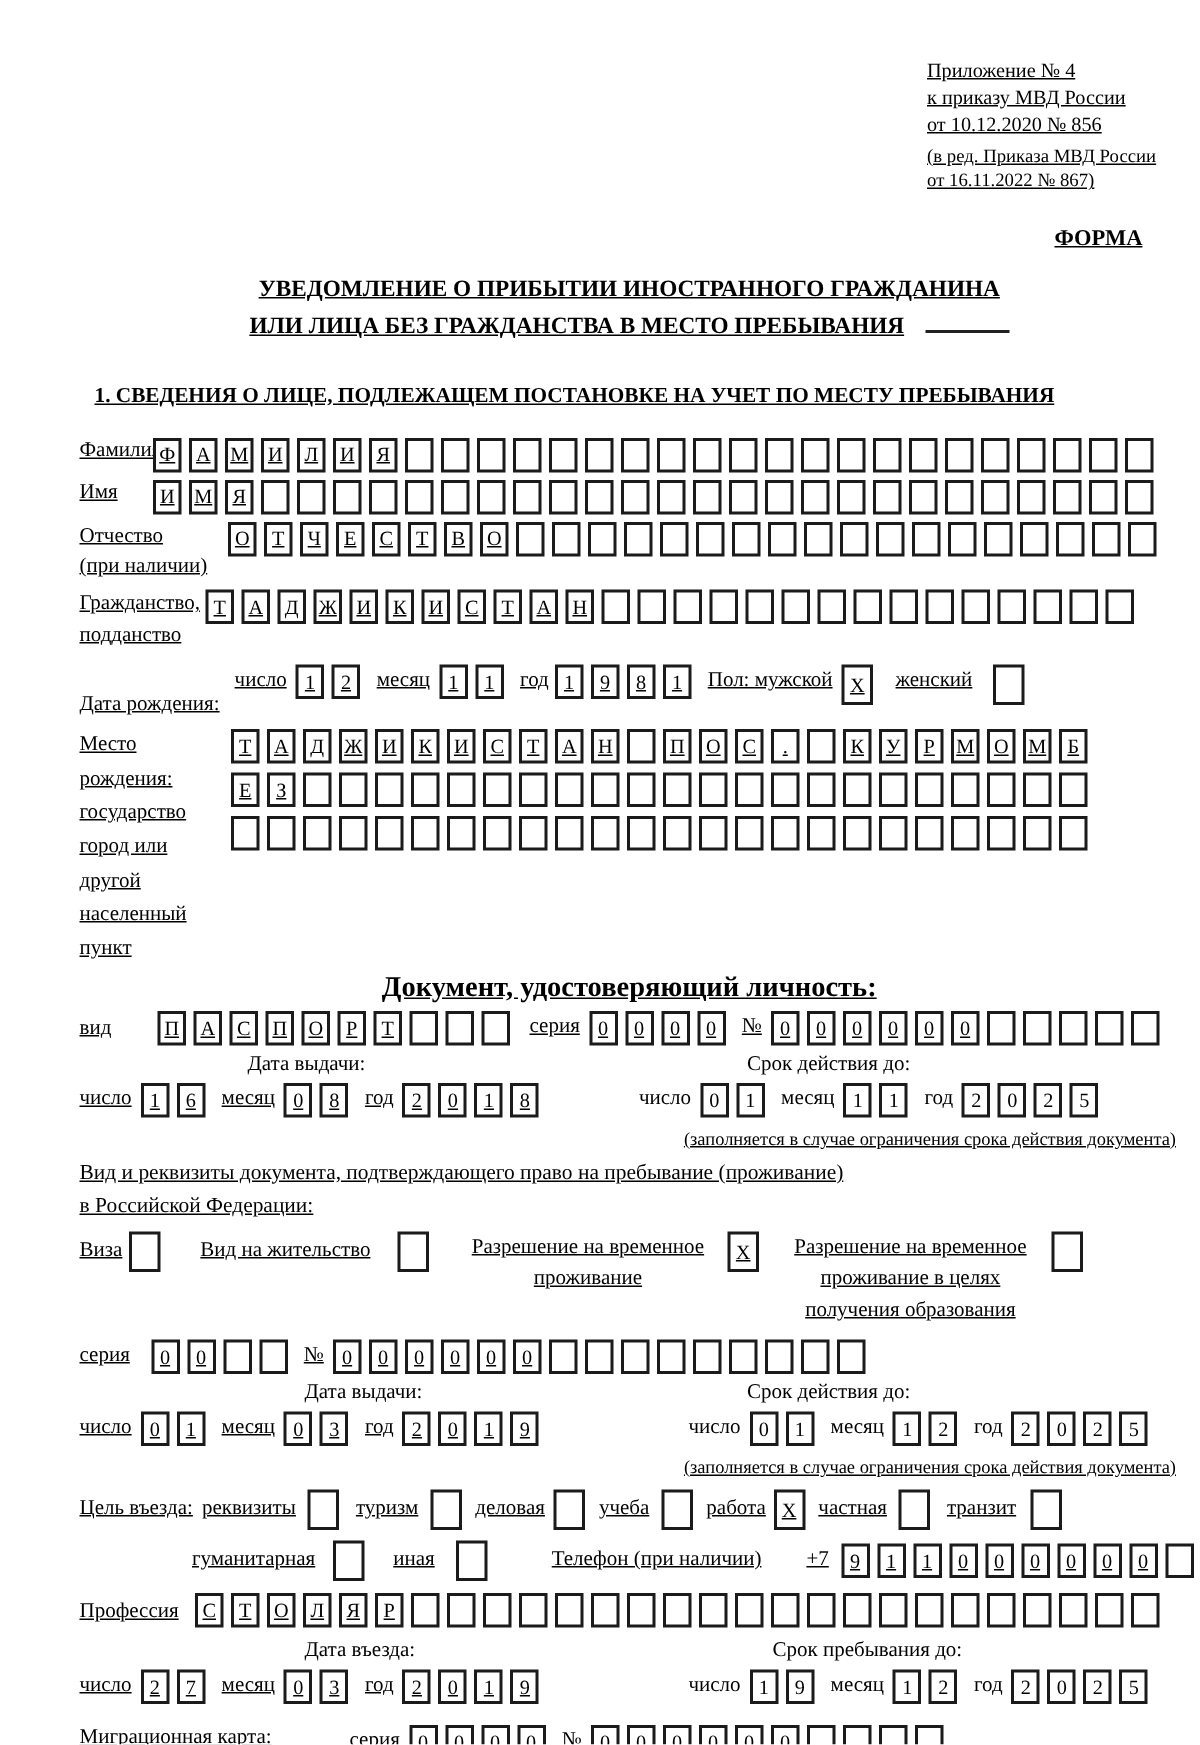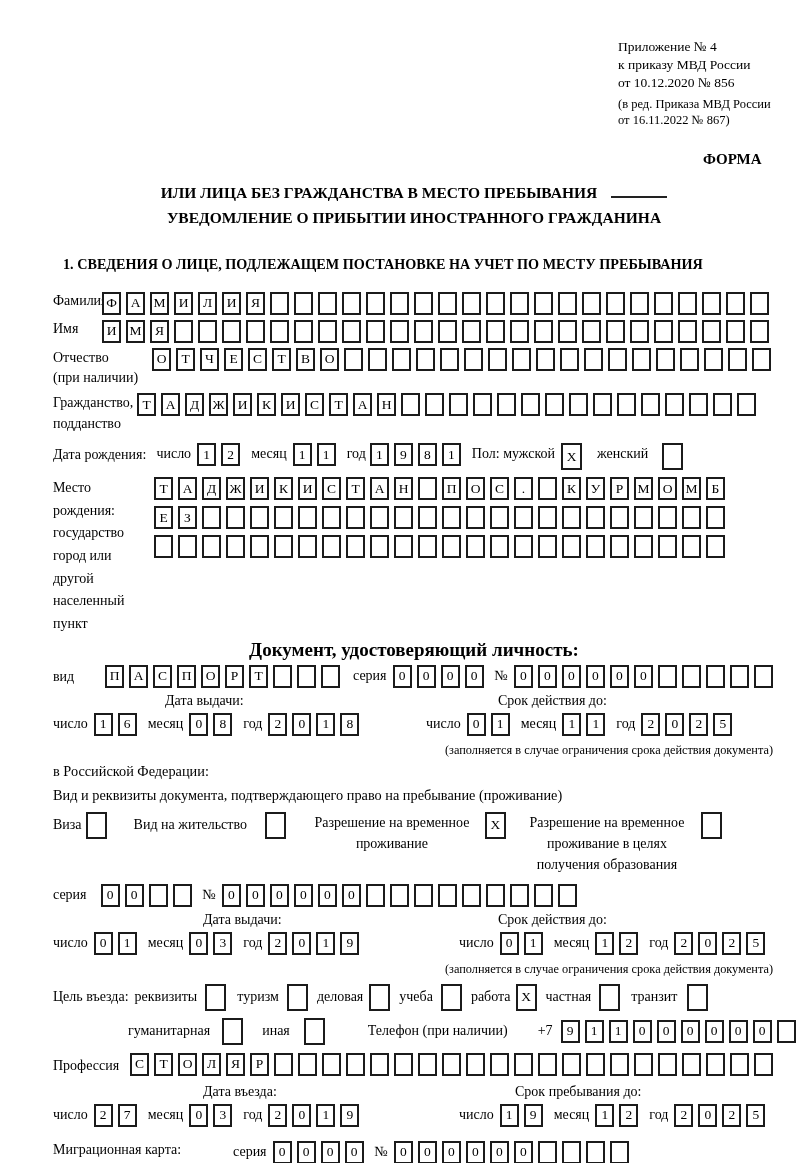--- a/index.html
+++ b/index.html
@@ -1,20 +1,21 @@
 <!DOCTYPE html>
 <html><head>
 <meta charset="utf-8">
 <style>
   html,body{margin:0;padding:0;background:#fff;}
   .page{
     width:800px;height:1163px;box-sizing:border-box;
     background:#fff;color:#000;position:relative;overflow:hidden;
     font-family:"Liberation Serif","DejaVu Serif",serif;
-    padding:38px 25px 0 53px;
+    padding:38px 14px 0 53px;
+    text-decoration:underline;
   }
   .hdr{margin-left:565px;font-size:13.5px;line-height:1.33;}
   .hdr .rev{font-size:12.5px;margin-top:4px;line-height:1.33;}
   .forma{font-weight:bold;font-size:15px;margin:22px 5px 0 650px;}
   .title{font-weight:bold;font-size:15.5px;text-align:center;margin-top:13px;line-height:1.6;}
   .ul-blank{display:inline-block;width:56px;border-bottom:2px solid #222;height:13px;margin-left:14px;}
   .sec{font-weight:bold;font-size:14.2px;margin:25px 0 0 10px;}
   .row{display:flex;align-items:flex-start;margin-top:5px;}
   .lab{font-size:14px;line-height:1.3;flex-shrink:0;white-space:nowrap;}
   .labwrap{font-size:14px;line-height:1.45;flex-shrink:0;}
@@ -44,22 +45,22 @@
     <div>к приказу МВД России</div>
     <div>от 10.12.2020 № 856</div>
     <div class="rev">
       <div>(в ред. Приказа МВД России</div>
       <div>от 16.11.2022 № 867)</div>
     </div>
   </div>
   <div class="forma">ФОРМА</div>
 
   <div class="title">
+    <div>УВЕДОМЛЕНИЕ О ПРИБЫТИИ ИНОСТРАННОГО ГРАЖДАНИНА</div>
     <div><span>ИЛИ ЛИЦА БЕЗ ГРАЖДАНСТВА В МЕСТО ПРЕБЫВАНИЯ</span><span class="ul-blank"></span></div>
-    <div>УВЕДОМЛЕНИЕ О ПРИБЫТИИ ИНОСТРАННОГО ГРАЖДАНИНА</div>
   </div>
 
   <div class="sec">1. СВЕДЕНИЯ О ЛИЦЕ, ПОДЛЕЖАЩЕМ ПОСТАНОВКЕ НА УЧЕТ ПО МЕСТУ ПРЕБЫВАНИЯ</div>
 
   <div class="row" style="margin-top:19px;">
     <span class="lab" style="width:49px;">Фамилия</span>
     <span class="boxes">
         <span class="box">Ф</span>
         <span class="box">А</span>
         <span class="box">М</span>
@@ -189,21 +190,21 @@
         <span class="box"></span>
         <span class="box"></span>
         <span class="box"></span>
         <span class="box"></span>
         <span class="box"></span>
         <span class="box"></span>
       </span>
   </div>
 
   <div class="row" style="margin-top:9px;">
-    <span class="lab" style="margin-top:3px;">Дата рождения:</span>
+    <span class="lab" style="margin-top:18px;">Дата рождения:</span>
     <span class="dl" style="margin-left:10px;">число</span>
     <span class="boxes">
         <span class="box">1</span>
         <span class="box">2</span>
       </span>
     <span class="dl">месяц</span>
     <span class="boxes">
         <span class="box">1</span>
         <span class="box">1</span>
       </span>
@@ -389,22 +390,22 @@
       <span class="boxes">
           <span class="box">2</span>
           <span class="box">0</span>
           <span class="box">2</span>
           <span class="box">5</span>
         </span>
     </span>
   </div>
   <div class="note">(заполняется в случае ограничения срока действия документа)</div>
 
+  <div class="plain">Вид и реквизиты документа, подтверждающего право на пребывание (проживание)</div>
   <div class="plain" style="margin-top:5px;">в Российской Федерации:</div>
-  <div class="plain">Вид и реквизиты документа, подтверждающего право на пребывание (проживание)</div>
 
   <div class="row" style="margin-top:8px;">
     <span class="lab" style="margin-top:4px;">Виза</span>
     <span class="boxes cb" style="margin-left:4px;">
         <span class="box"></span>
       </span>
     <span class="lab" style="margin:4px 0 0 22px;">Вид на жительство</span>
     <span class="boxes cb" style="margin-left:18px;">
         <span class="box"></span>
       </span>

